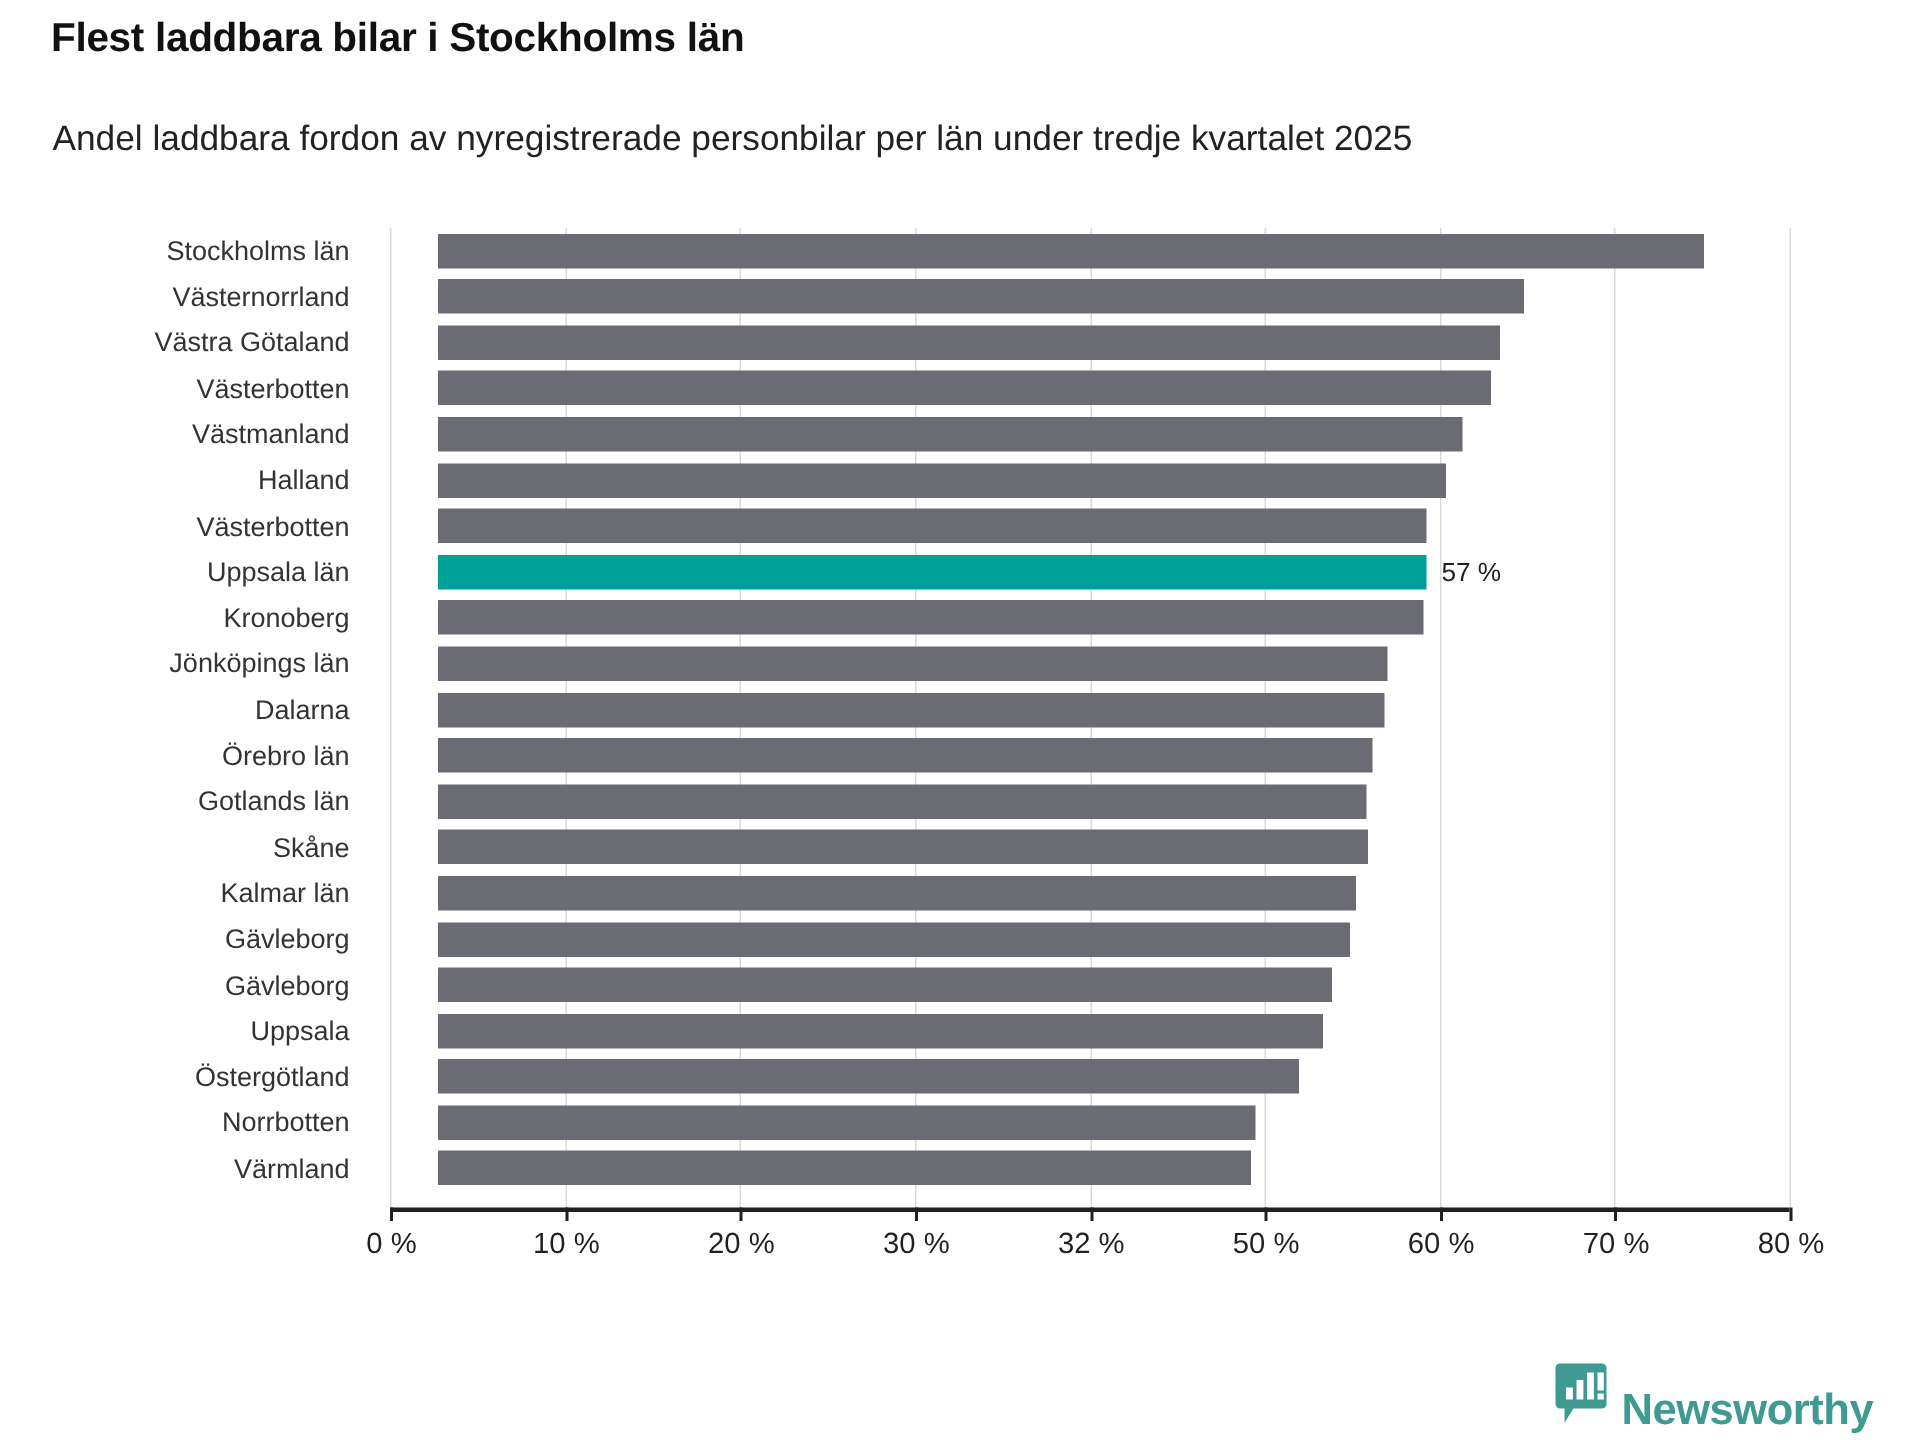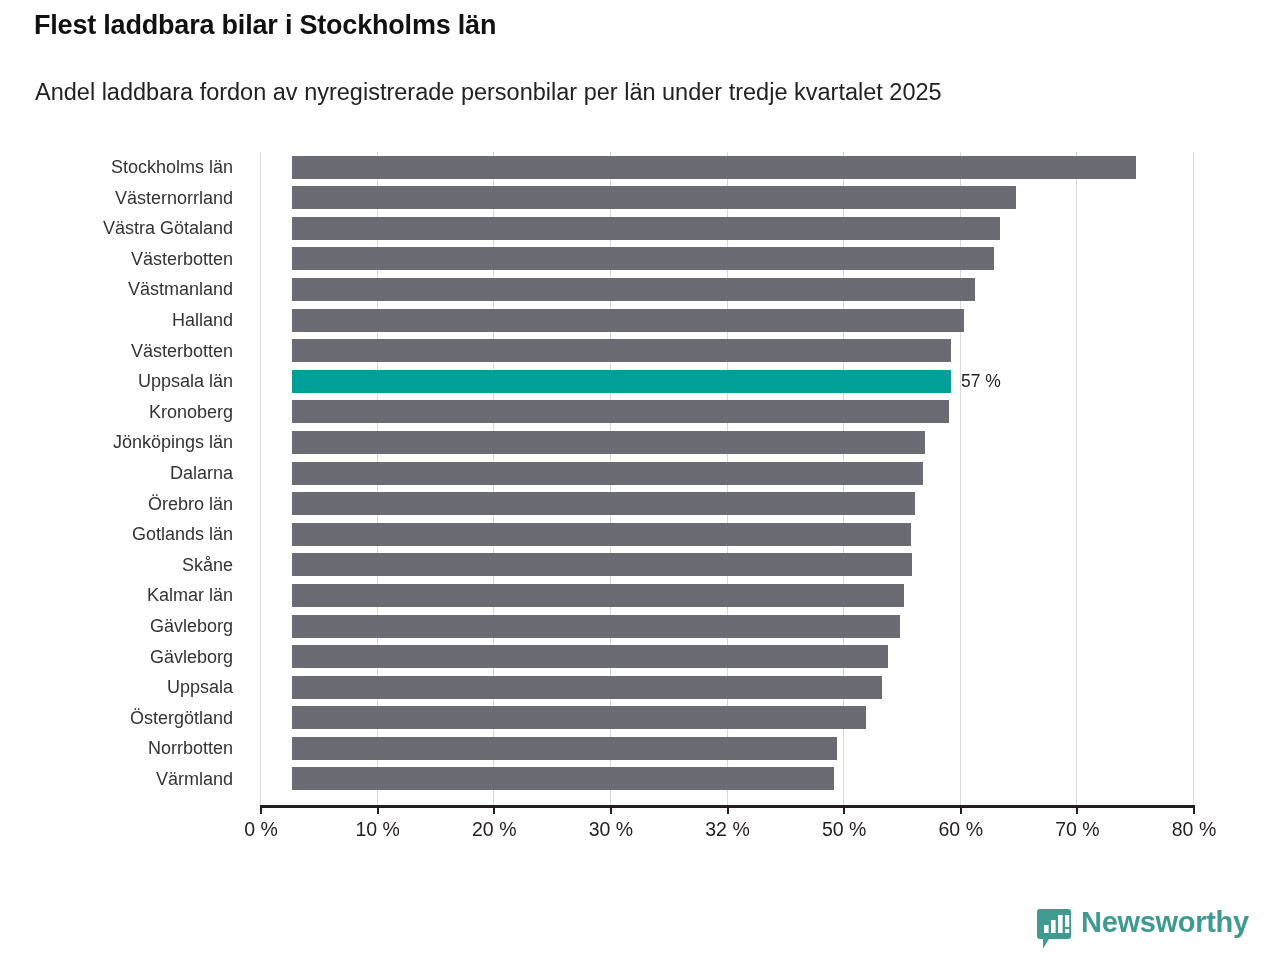--- a/index.html
+++ b/index.html
@@ -143,21 +143,21 @@
     white-space: nowrap;
     transform: translateX(-50%);
   }
 
   
   .logo {
     position: absolute;
     left: 1036px;
     top: 908px;
     display: flex;
-    align-items: flex-start;
+    align-items: flex-end;
     gap: 9px;
   }
   .logo-mark { display: block; }
   .logo-text {
     font-size: 29px;
     font-weight: bold;
     color: #3f9a92;
     letter-spacing: -0.3px;
     line-height: 1;
   }

